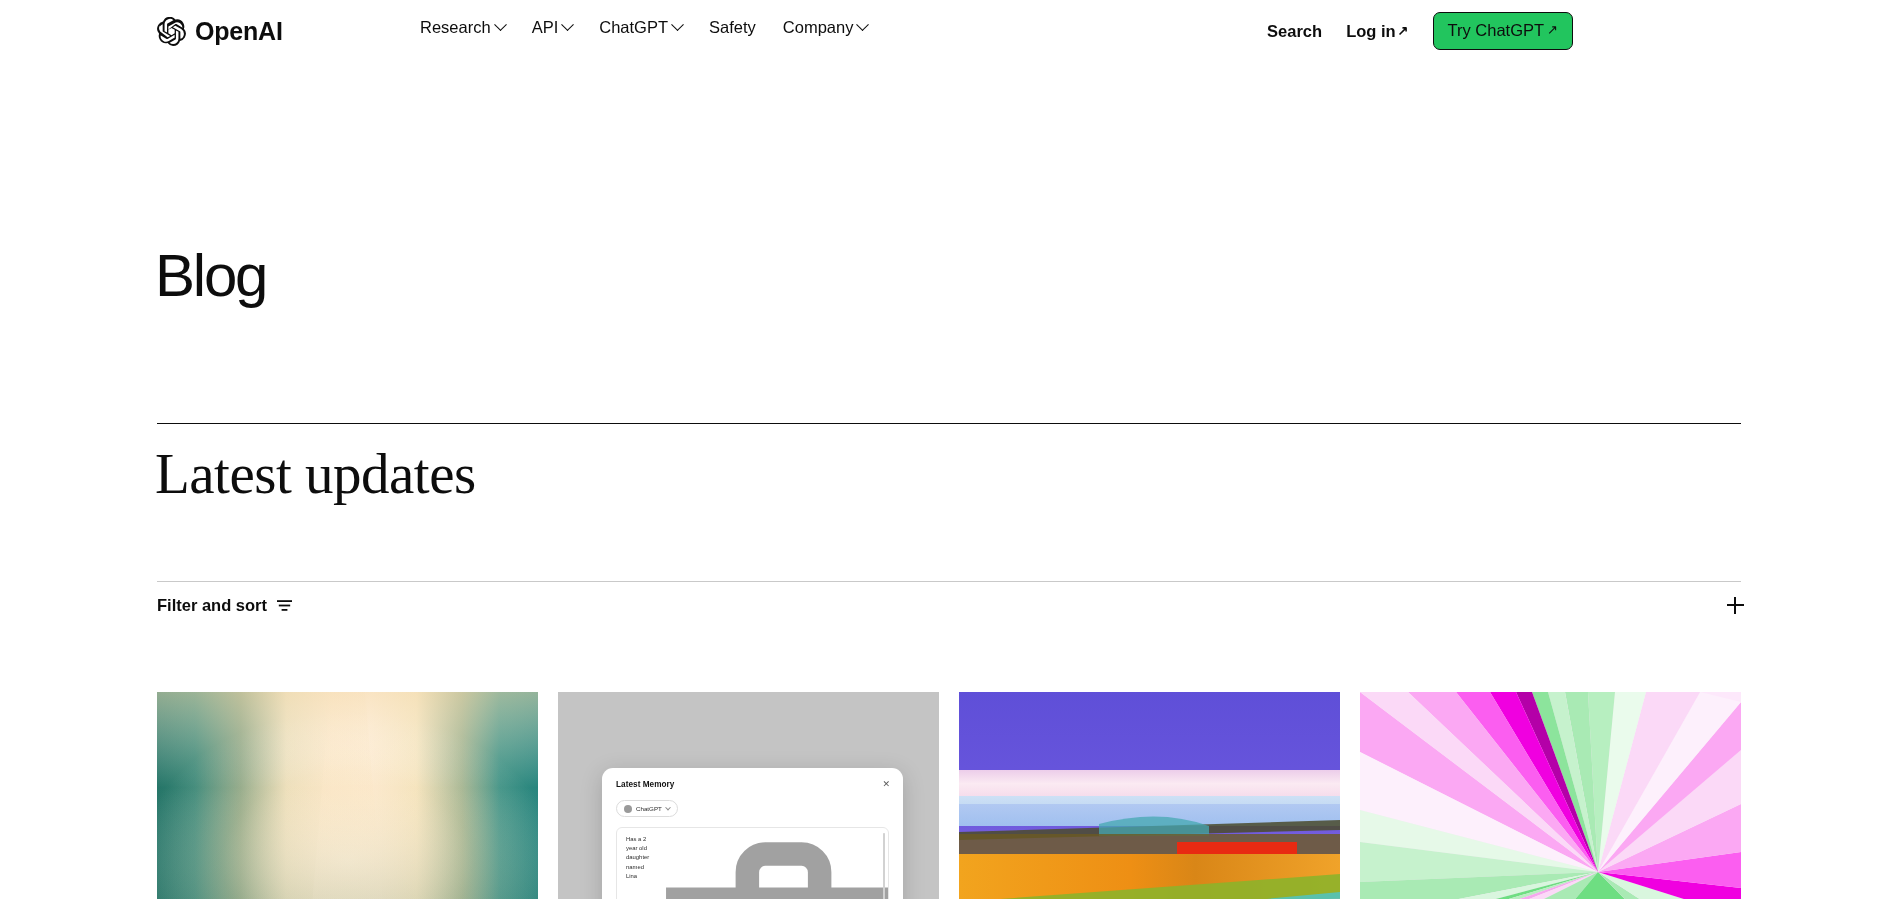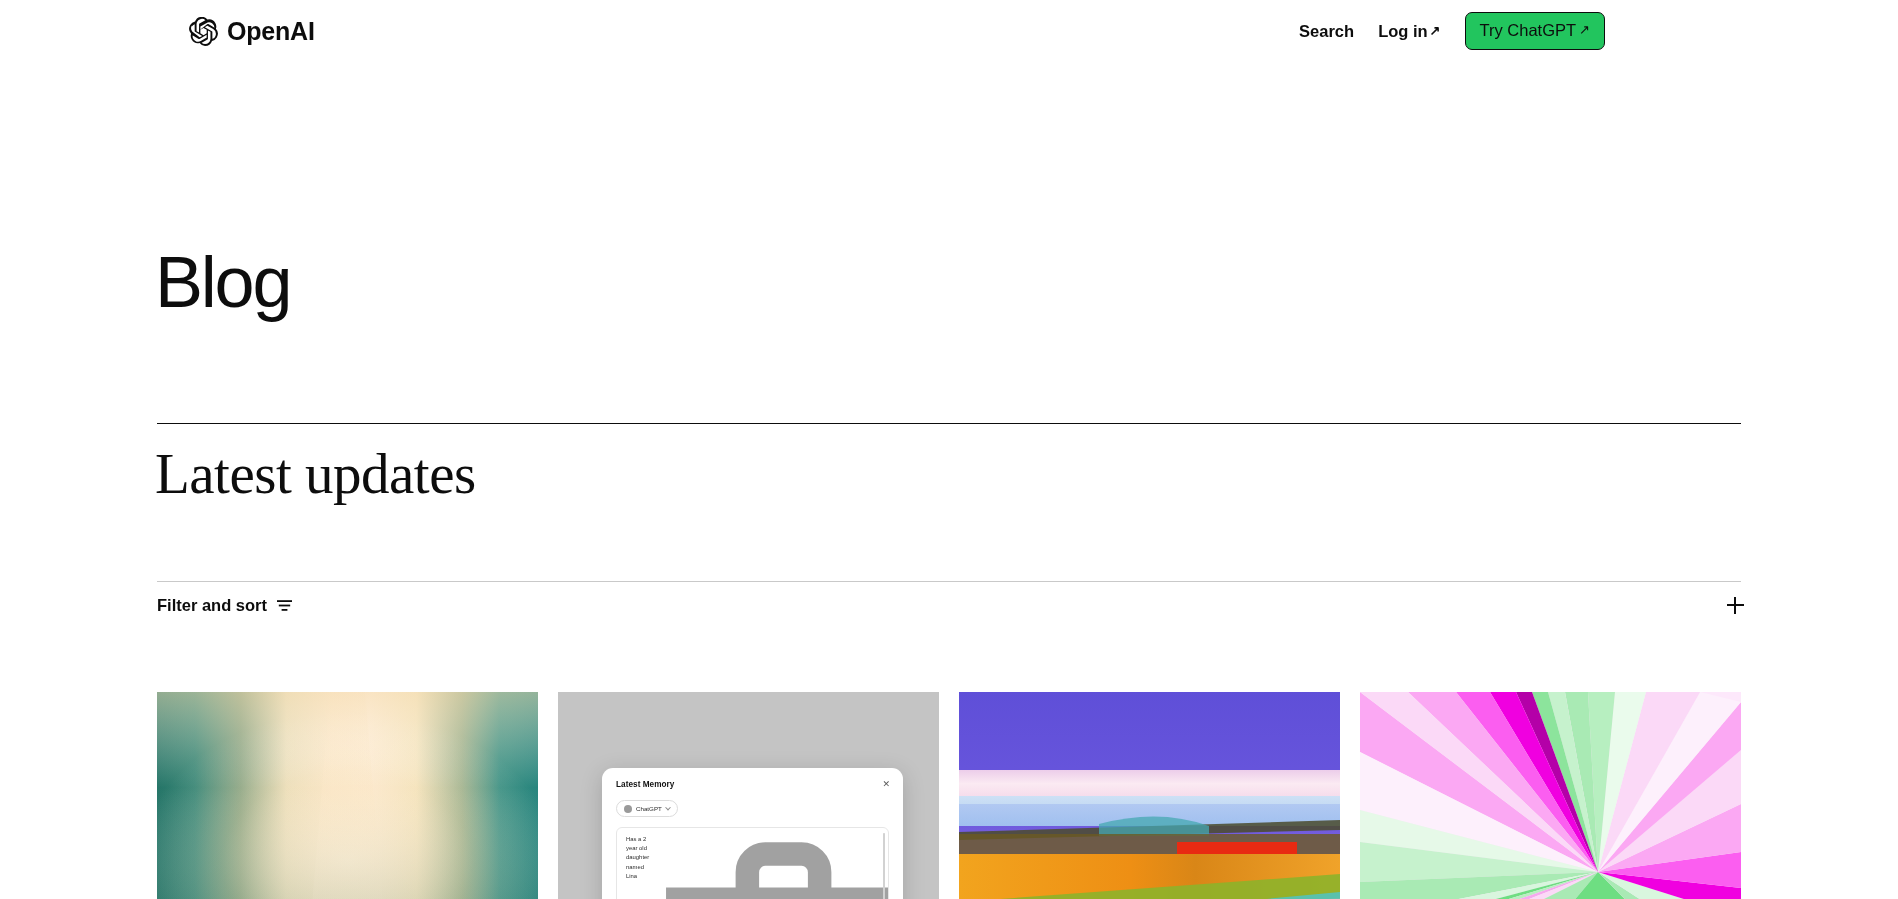--- a/index.html
+++ b/index.html
@@ -19,21 +19,20 @@
 
   
   .site-header {
     position: absolute;
     top: 0; left: 0;
     width: 1731px;
     height: 66px;
     background: #ffffff;
     display: flex;
     align-items: center;
-    margin-left: 32px;
   }
 
   .brand {
     position: absolute;
     left: 157px;
     top: 17px;
     display: flex;
     align-items: center;
     gap: 9px;
     cursor: pointer;
@@ -118,21 +117,21 @@
   .page {
     position: absolute;
     top: 66px; left: 0;
     width: 1898px;
   }
 
   .page-title {
     position: absolute;
     left: 155px;
     top: 180px;
-    font-size: 72px;
+    font-size: 60px;
     font-weight: 400;
     letter-spacing: -2.2px;
     line-height: 1;
     color: #0d0d0d;
   }
 
   .rule-dark {
     position: absolute;
     left: 157px;
     top: 357px;
@@ -345,20 +344,41 @@
 
 <header class="site-header">
 
   <a class="brand">
     <svg class="brand-mark" viewBox="0 0 24 24" aria-hidden="true">
       <path fill="#0d0d0d" d="M22.28 9.82a5.98 5.98 0 0 0-.52-4.91 6.05 6.05 0 0 0-6.51-2.9A6 6 0 0 0 4.98 3.77a5.98 5.98 0 0 0-4 2.9 6.05 6.05 0 0 0 .75 7.1 5.98 5.98 0 0 0 .51 4.91 6.05 6.05 0 0 0 6.52 2.9A5.98 5.98 0 0 0 13.26 24a6.05 6.05 0 0 0 5.77-4.21 5.98 5.98 0 0 0 4-2.9 6.05 6.05 0 0 0-.75-7.07Zm-9.02 12.6a4.48 4.48 0 0 1-2.88-1.04l.14-.08 4.78-2.76a.79.79 0 0 0 .39-.68V11.1l2.02 1.17a.07.07 0 0 1 .04.05v5.58a4.5 4.5 0 0 1-4.49 4.5ZM3.6 18.3a4.47 4.47 0 0 1-.54-3.01l.14.08 4.78 2.76a.77.77 0 0 0 .78 0l5.84-3.37v2.33a.08.08 0 0 1-.3.06L9.74 19.95a4.5 4.5 0 0 1-6.14-1.64ZM2.34 7.9a4.49 4.49 0 0 1 2.35-1.97V11.6a.77.77 0 0 0 .38.67l5.82 3.36-2.02 1.17a.08.08 0 0 1-.07 0L3.96 13.1a4.5 4.5 0 0 1-1.64-6.14Zm16.6 3.86L13.1 8.38 15.12 7.2a.08.08 0 0 1 .07 0l4.83 2.79a4.49 4.49 0 0 1-.68 8.1v-5.66a.79.79 0 0 0-.39-.67Zm2.01-3.02-.14-.09-4.77-2.78a.78.78 0 0 0-.79 0L9.42 10.25V7.92a.07.07 0 0 1 .03-.06l4.83-2.79a4.49 4.49 0 0 1 6.67 4.65ZM8.32 12.87 6.3 11.7a.08.08 0 0 1-.04-.06V6.07a4.49 4.49 0 0 1 7.37-3.45l-.14.08L8.7 5.46a.79.79 0 0 0-.39.68l-.01 6.73Zm1.1-2.36 2.6-1.5 2.61 1.5v3l-2.6 1.5-2.61-1.5v-3Z"></path>
     </svg>
     <span class="brand-word">OpenAI</span>
   </a>
 
+  <nav class="main-nav">
+    <span class="nav-item">
+      <span>Research</span>
+      <i class="chev"></i>
+    </span>
+    <span class="nav-item">
+      <span>API</span>
+      <i class="chev"></i>
+    </span>
+    <span class="nav-item">
+      <span>ChatGPT</span>
+      <i class="chev"></i>
+    </span>
+    <span class="nav-item">
+      <span>Safety</span>
+    </span>
+    <span class="nav-item">
+      <span>Company</span>
+      <i class="chev"></i>
+    </span>
+  </nav>
 
   <div class="header-right">
     <span class="hr-link">
       <span>Search</span>
     </span>
     <span class="hr-link">
       <span>Log in</span>
       <span class="arrow-ne">↗</span>
     </span>
     <button class="cta-btn">

